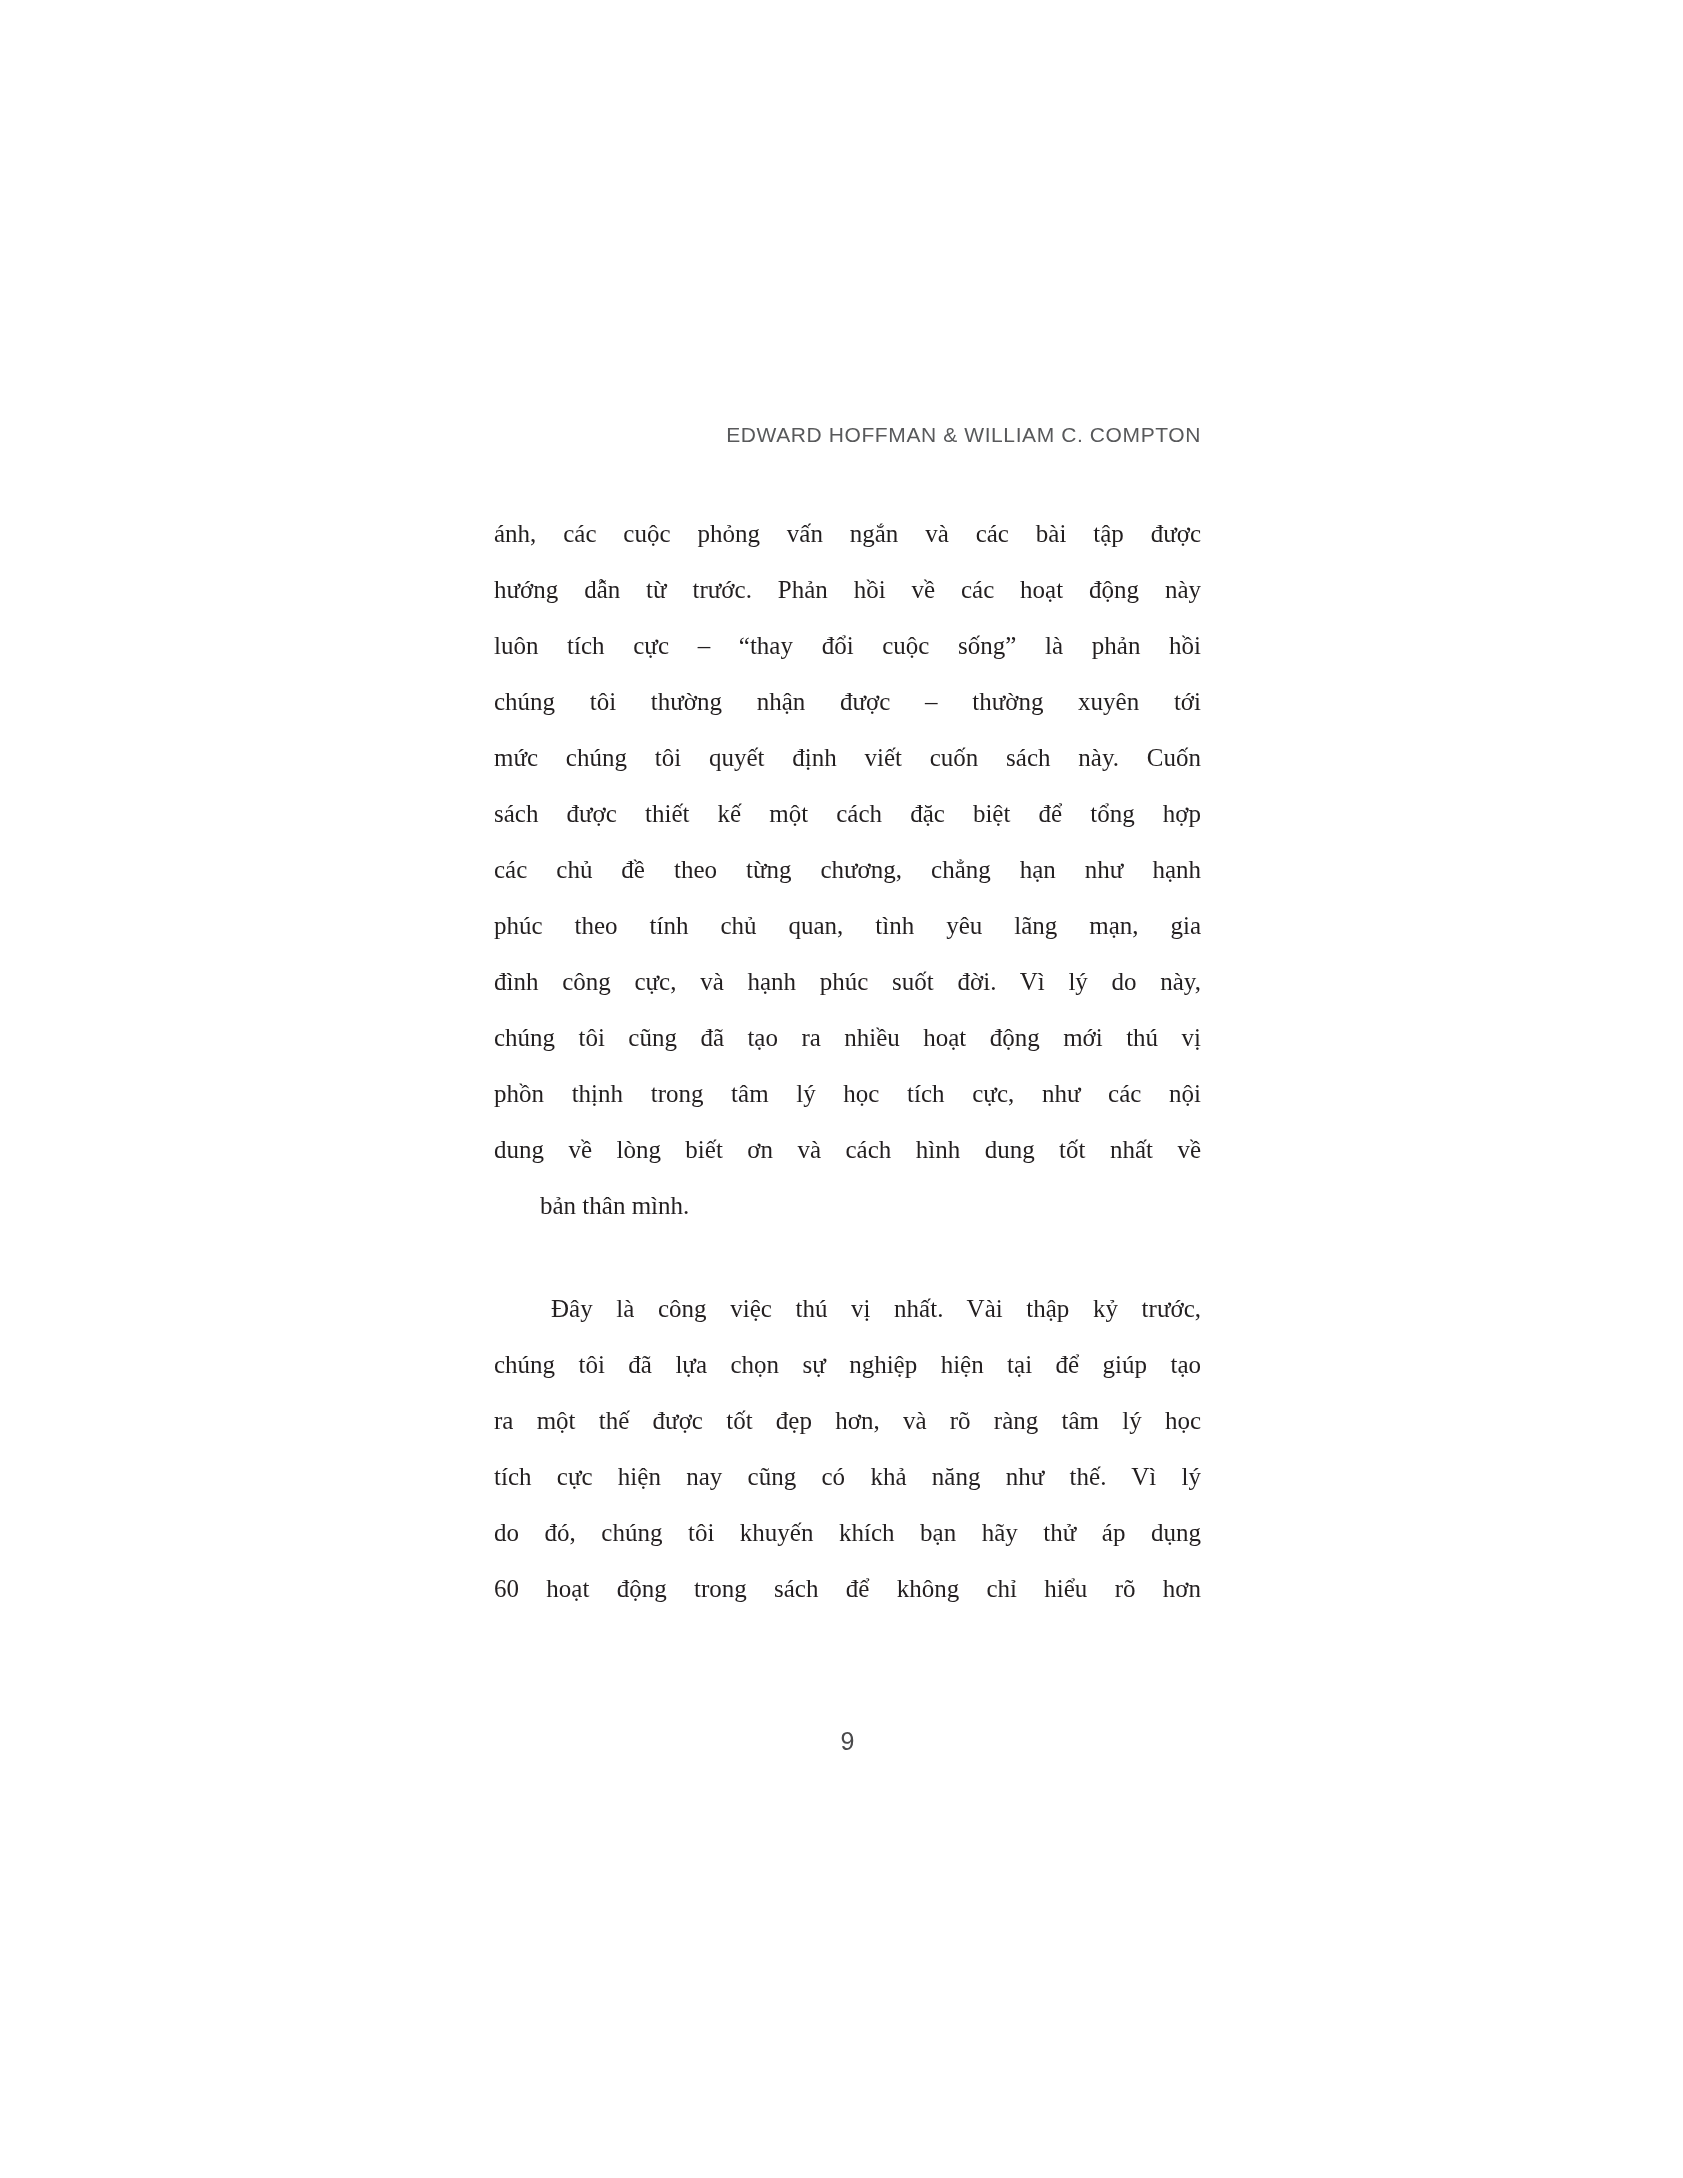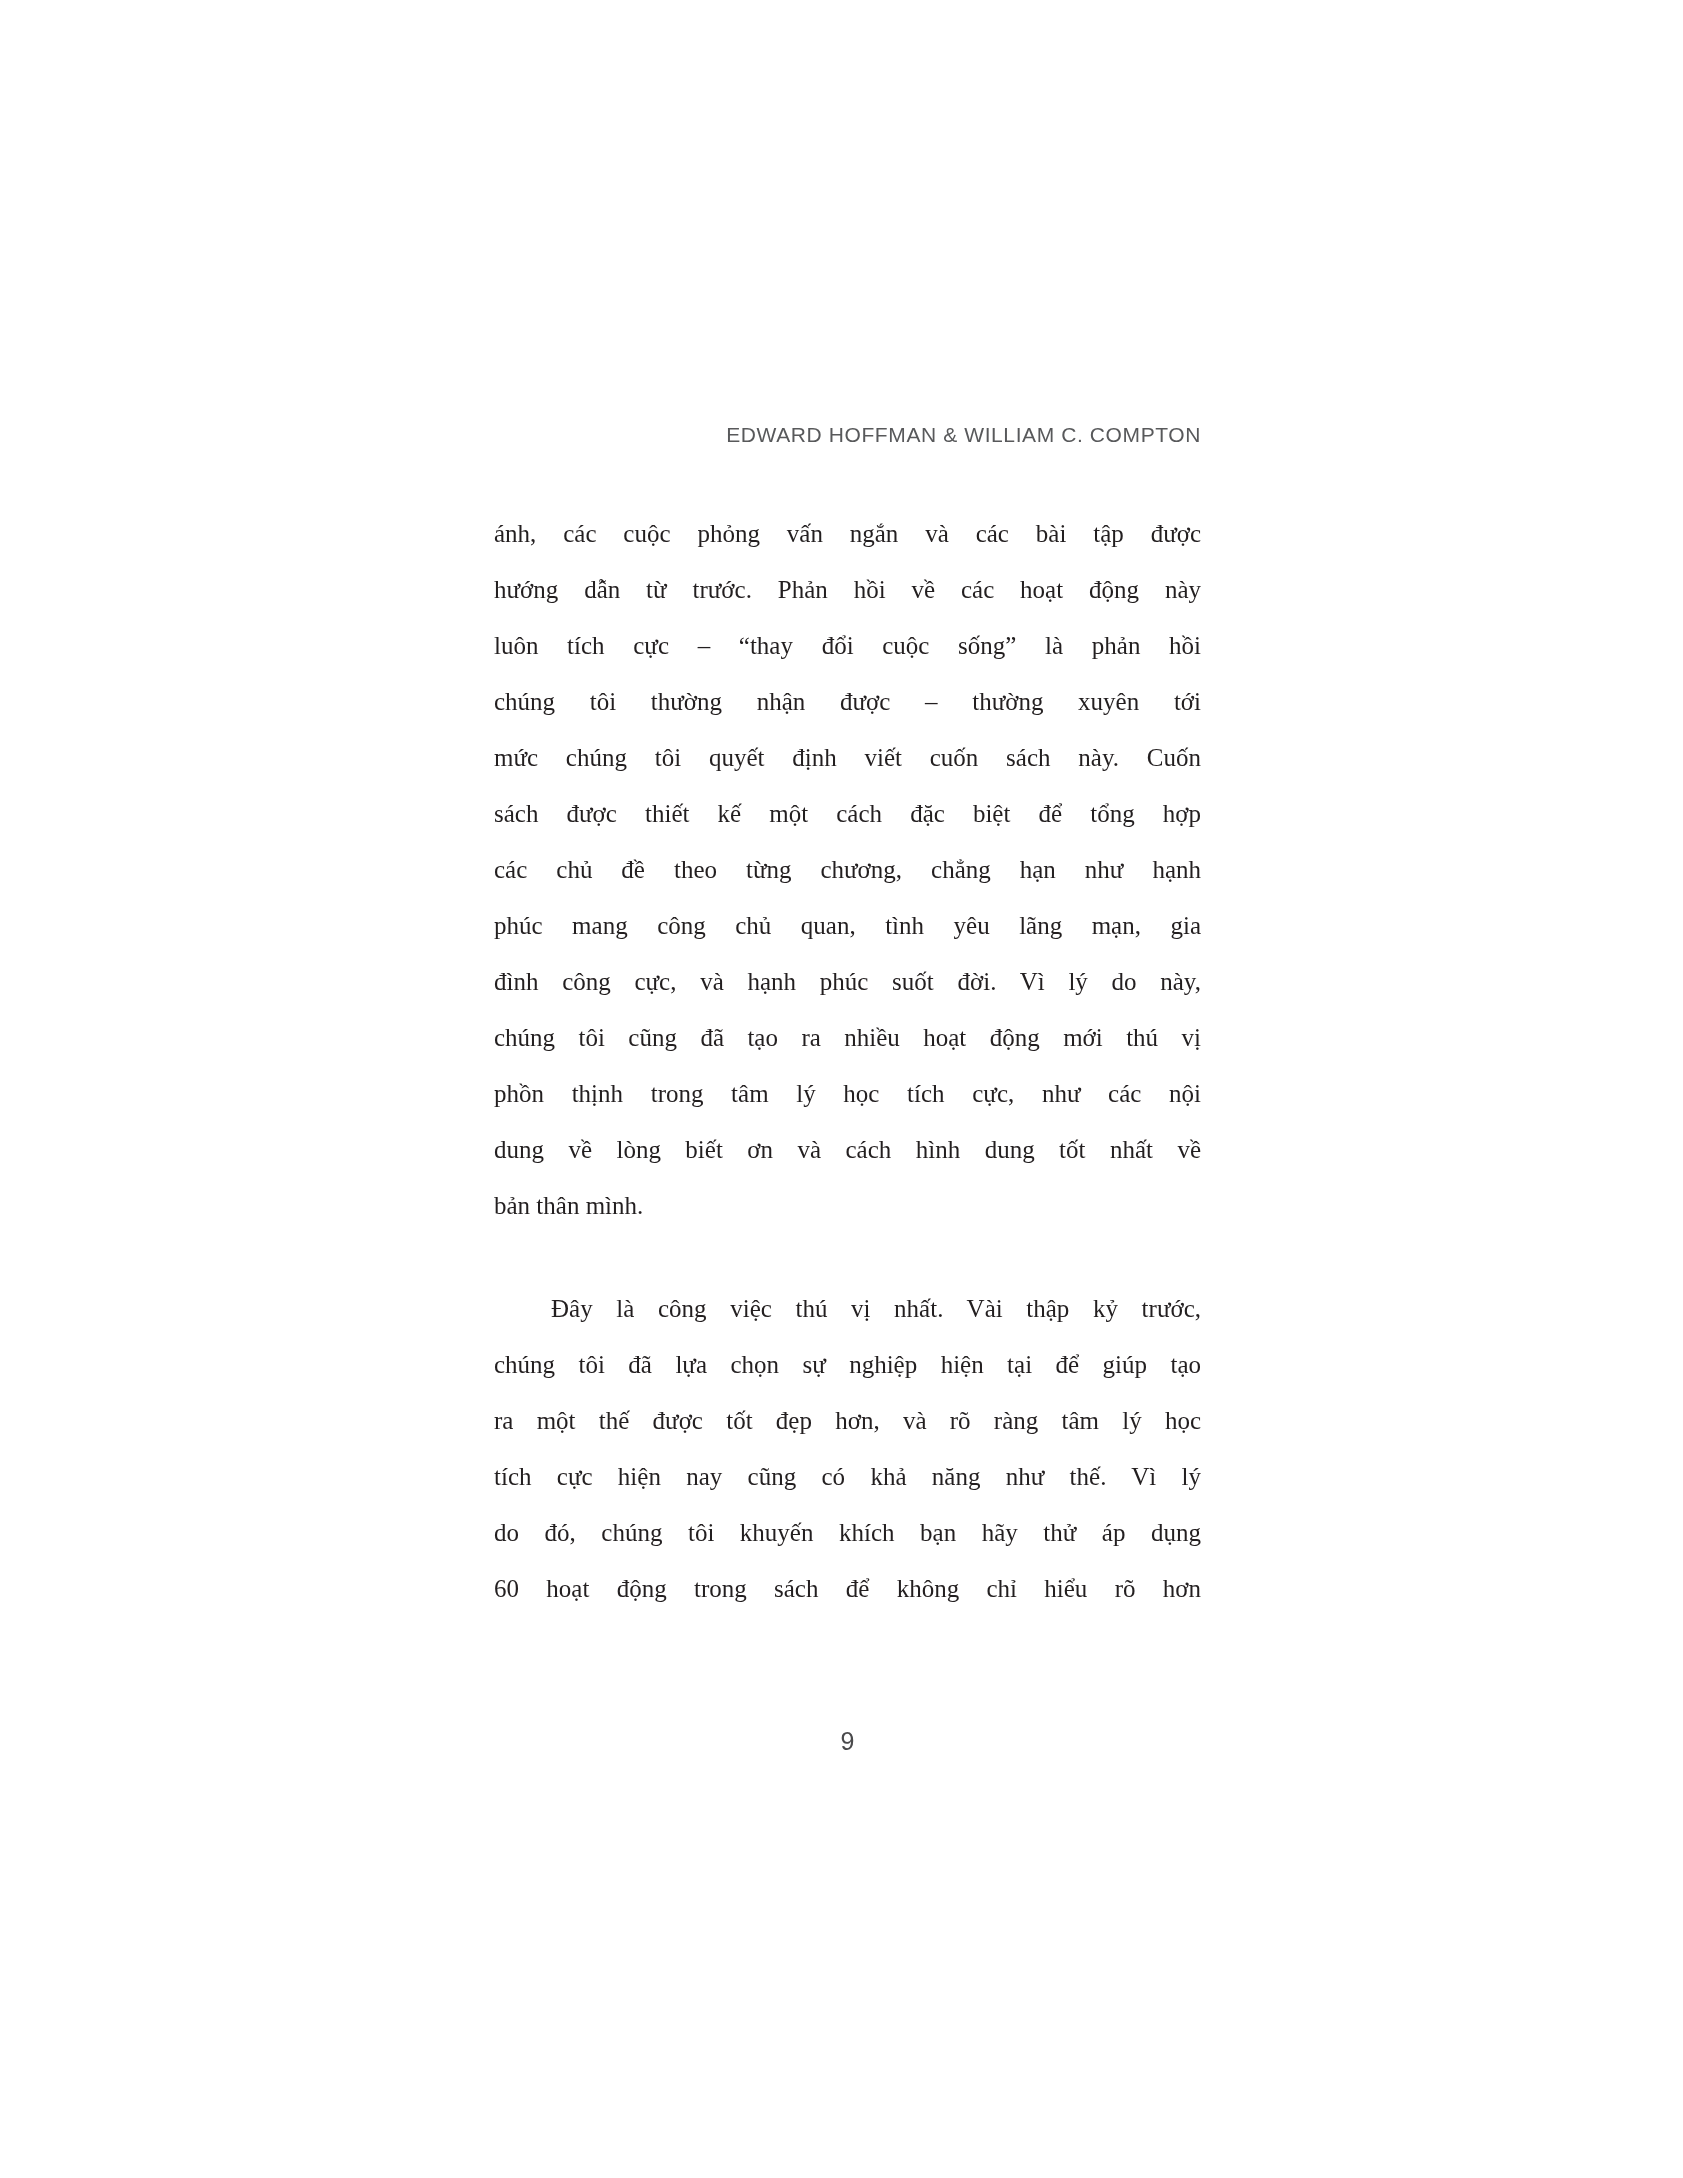--- a/index.html
+++ b/index.html
@@ -41,21 +41,21 @@
   .para + .para { margin-top: 47px; }
   .line {
     height: 56px;
     line-height: 56px;
     text-align: justify;
     text-align-last: justify;
     text-justify: inter-word;
     white-space: normal;
     overflow: visible;
   }
-  .line.no-justify-last { text-align-last: left; }
+  .line.no-justify-last { text-align-last: left; margin-left: 46px; }
   .line.indent { padding-left: 57px; }
   .page-number {
     position: absolute;
     left: 494px;
     top: 1727px;
     width: 707px;
     text-align: center;
     font-family: "Liberation Sans", sans-serif;
     font-size: 25px;
     line-height: 28px;
@@ -70,21 +70,21 @@
 
   <div class="body-text">
       <div class="para">
         <div class="line">ánh, các cuộc phỏng vấn ngắn và các bài tập được</div>
         <div class="line">hướng dẫn từ trước. Phản hồi về các hoạt động này</div>
         <div class="line">luôn tích cực – “thay đổi cuộc sống” là phản hồi</div>
         <div class="line">chúng tôi thường nhận được – thường xuyên tới</div>
         <div class="line">mức chúng tôi quyết định viết cuốn sách này. Cuốn</div>
         <div class="line">sách được thiết kế một cách đặc biệt để tổng hợp</div>
         <div class="line">các chủ đề theo từng chương, chẳng hạn như hạnh</div>
-        <div class="line">phúc mang công chủ quan, tình yêu lãng mạn, gia</div>
+        <div class="line">phúc theo tính chủ quan, tình yêu lãng mạn, gia</div>
         <div class="line">đình công cực, và hạnh phúc suốt đời. Vì lý do này,</div>
         <div class="line">chúng tôi cũng đã tạo ra nhiều hoạt động mới thú vị</div>
         <div class="line">phồn thịnh trong tâm lý học tích cực, như các nội</div>
         <div class="line">dung về lòng biết ơn và cách hình dung tốt nhất về</div>
         <div class="line no-justify-last">bản thân mình.</div>
       </div>
       <div class="para">
         <div class="line indent">Đây là công việc thú vị nhất. Vài thập kỷ trước,</div>
         <div class="line">chúng tôi đã lựa chọn sự nghiệp hiện tại để giúp tạo</div>
         <div class="line">ra một thế được tốt đẹp hơn, và rõ ràng tâm lý học</div>

